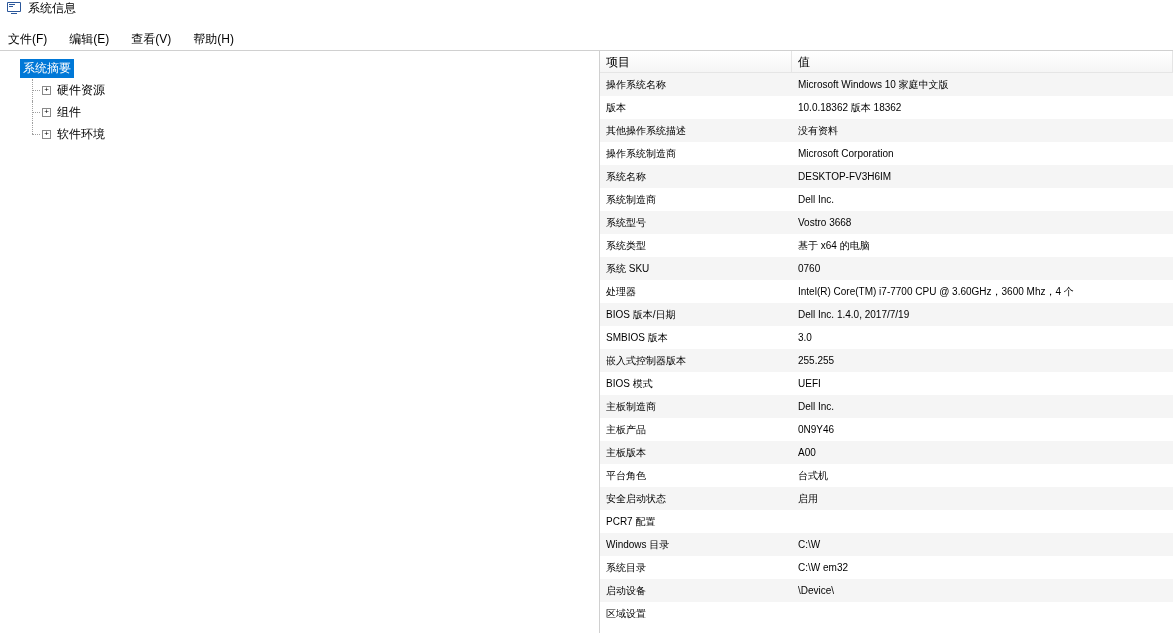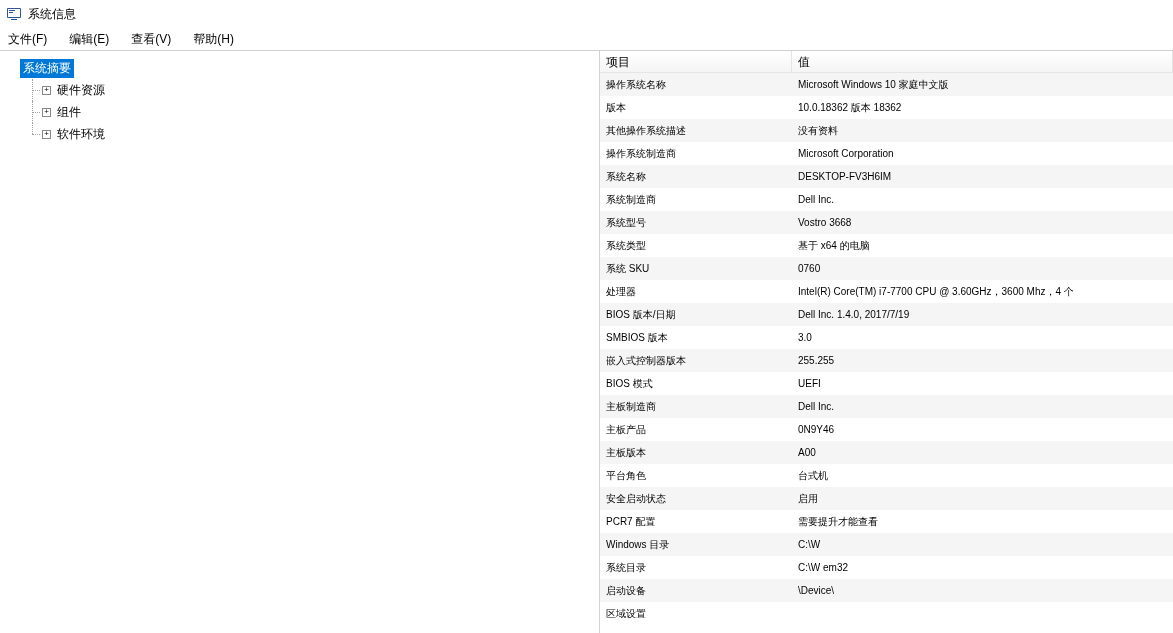--- a/index.html
+++ b/index.html
@@ -10,21 +10,21 @@
     color: #000000;
     width: 1173px;
     height: 633px;
     overflow: hidden;
     display: flex;
     flex-direction: column;
   }
   .titlebar {
     height: 28px;
     display: flex;
-    align-items: center;
+    align-items: flex-start;
     padding: 0 6px;
     gap: 6px;
     background: #ffffff;
   }
   .titlebar .app-icon {
     width: 16px; height: 16px; display: inline-block;
   }
   .titlebar .title { font-size: 12px; }
   .menubar {
     height: 22px;
@@ -289,21 +289,20 @@
         <div class="row">
           <div class="cell col-key">平台角色</div>
           <div class="cell col-val">台式机</div>
         </div>
         <div class="row">
           <div class="cell col-key">安全启动状态</div>
           <div class="cell col-val">启用</div>
         </div>
         <div class="row">
           <div class="cell col-key">PCR7 配置</div>
-          <div class="cell col-val">需要提升才能查看</div>
         </div>
         <div class="row">
           <div class="cell col-key">Windows 目录</div>
           <div class="cell col-val">C:\W</div>
         </div>
         <div class="row">
           <div class="cell col-key">系统目录</div>
           <div class="cell col-val">C:\W               em32</div>
         </div>
         <div class="row">

